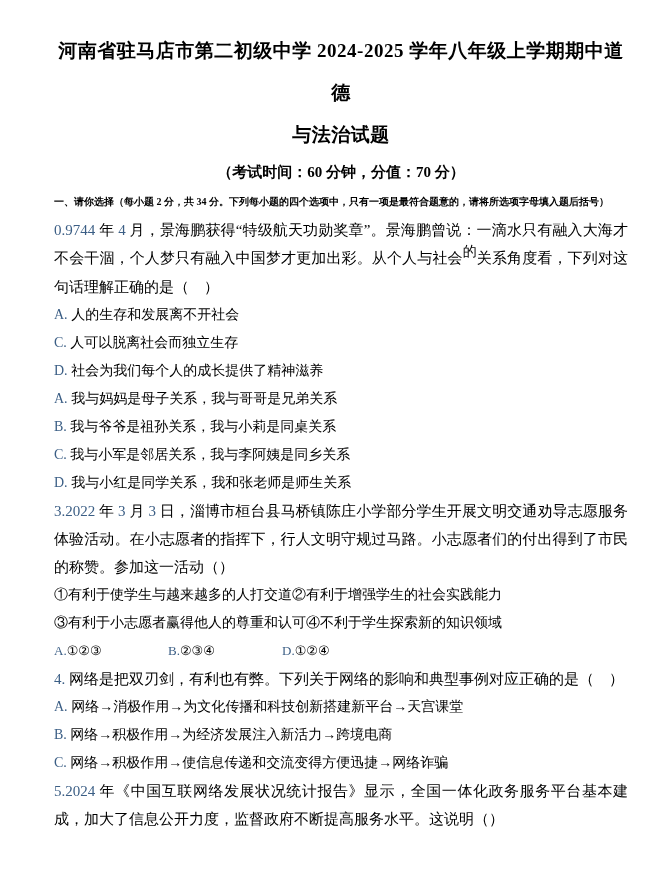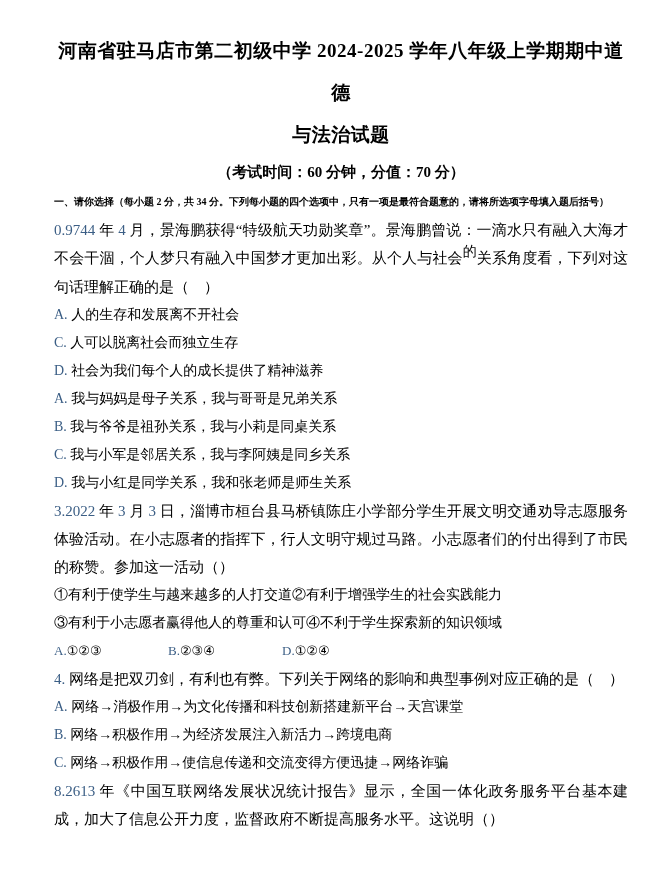--- a/index.html
+++ b/index.html
@@ -67,17 +67,17 @@
   </div>
 
   <div class="q">
     <p class="stem latin"><span class="lt" style="color: rgb(59, 94, 133);">4.</span> 网络是把双刃剑，有利也有弊。下列关于网络的影响和典型事例对应正确的是（　）</p>
     <p class="opt latin"><span class="lt" style="color: rgb(59, 94, 133);">A.</span> 网络→消极作用→为文化传播和科技创新搭建新平台→天宫课堂</p>
     <p class="opt latin"><span class="lt" style="color: rgb(59, 94, 133);">B.</span> 网络→积极作用→为经济发展注入新活力→跨境电商</p>
     <p class="opt latin"><span class="lt" style="color: rgb(59, 94, 133);">C.</span> 网络→积极作用→使信息传递和交流变得方便迅捷→网络诈骗</p>
   </div>
 
   <div class="q">
-    <p class="stem latin"><span class="lt" style="color: rgb(59, 94, 133);">8.2613</span> 年《中国互联网络发展状况统计报告》显示，全国一体化政务服务平台基本建成，加大了信息公开力度，监督政府不断提高服务水平。这说明（）</p>
+    <p class="stem latin"><span class="lt" style="color: rgb(59, 94, 133);">5.2024</span> 年《中国互联网络发展状况统计报告》显示，全国一体化政务服务平台基本建成，加大了信息公开力度，监督政府不断提高服务水平。这说明（）</p>
 
   </div>
 
 </div>
 
 </body></html>

